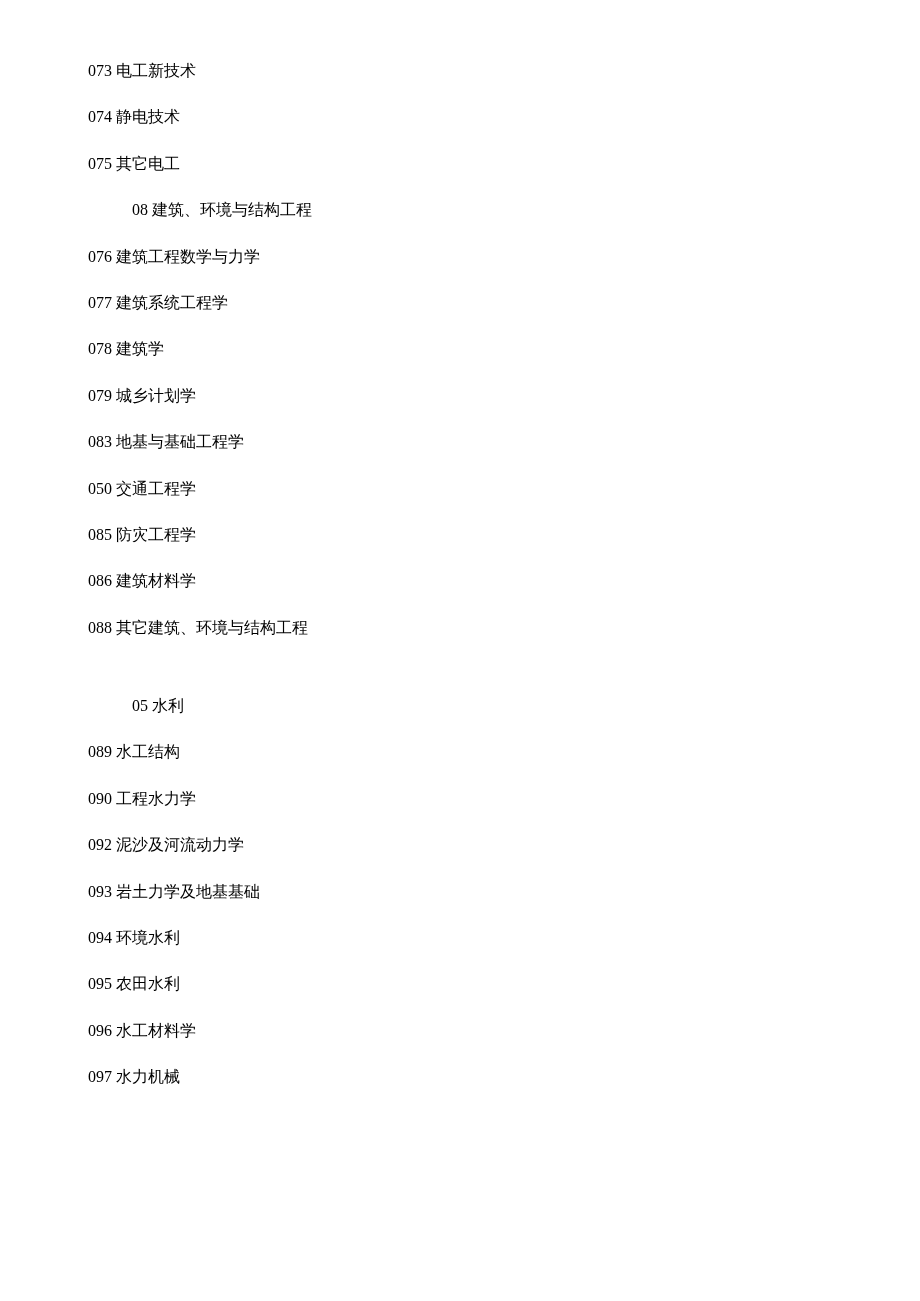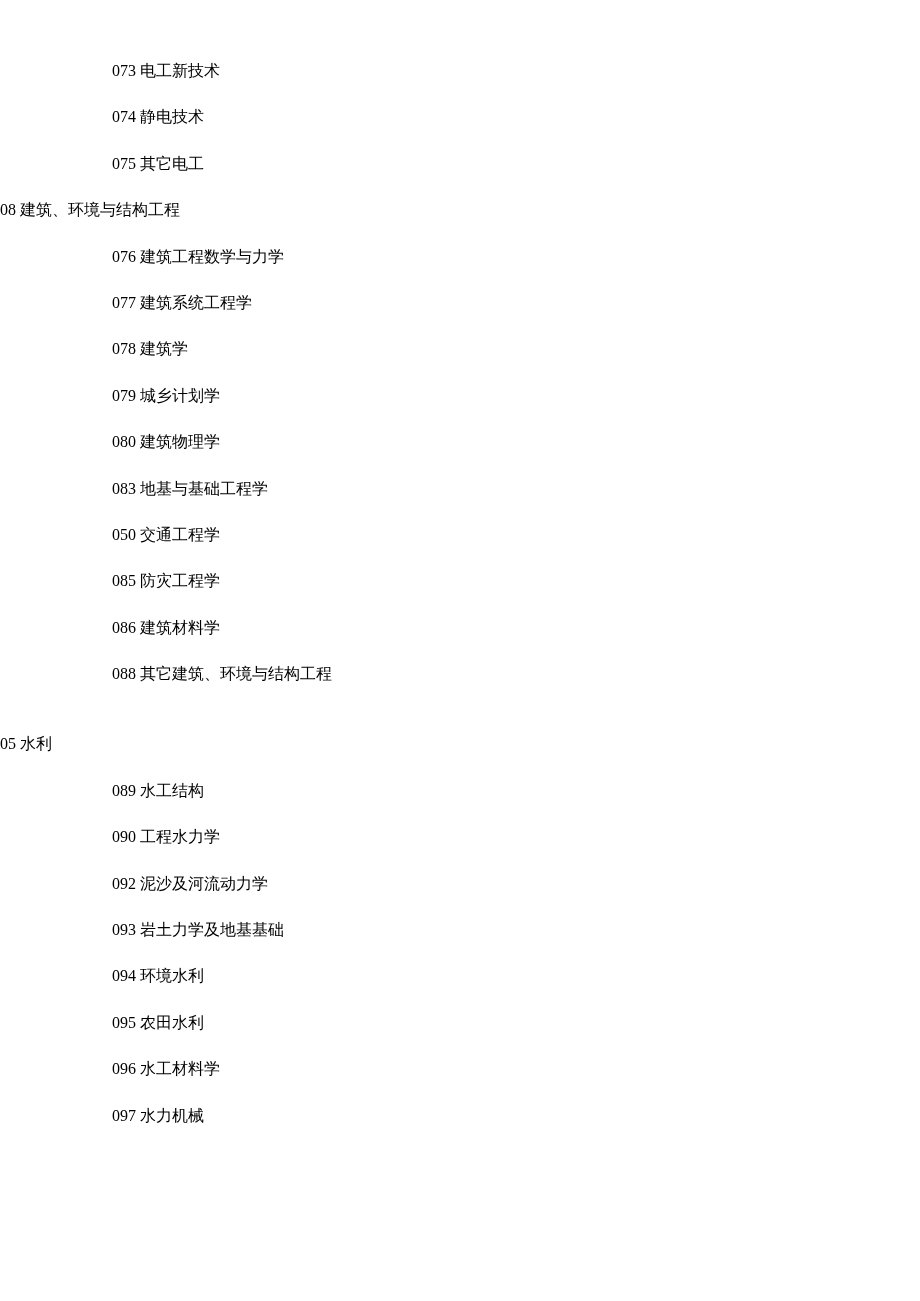--- a/index.html
+++ b/index.html
@@ -14,24 +14,26 @@
     color: #000000;
     line-height: 1.4;
   }
   .page {
     padding: 60px 0 60px 0;
   }
   .top-group {
     margin-bottom: 0;
   }
   .sub-item {
-    padding-left: 112px;
+    padding-left: 88px;
     margin-bottom: 24px;
   }
   .category {
+    padding-left: 132px;
+    margin-top: 8px;
     margin-bottom: 24px;
   }
   .gap-before-09 {
     height: 24px;
   }
 </style>
 </head>
 <body>
 
 <div class="page">
@@ -41,21 +43,20 @@
     <div class="sub-item">074 静电技术</div>
     <div class="sub-item">075 其它电工</div>
   </div>
 
   <div>
     <div class="category">08 建筑、环境与结构工程</div>
     <div class="sub-item">076 建筑工程数学与力学</div>
     <div class="sub-item">077 建筑系统工程学</div>
     <div class="sub-item">078 建筑学</div>
     <div class="sub-item">079 城乡计划学</div>
-    <div class="sub-item">080 建筑物理学</div>
     <div class="sub-item">083 地基与基础工程学</div>
     <div class="sub-item">050 交通工程学</div>
     <div class="sub-item">085 防灾工程学</div>
     <div class="sub-item">086 建筑材料学</div>
     <div class="sub-item">088 其它建筑、环境与结构工程</div>
   </div>
 
   <div class="gap-before-09"></div>
 
   <div>

